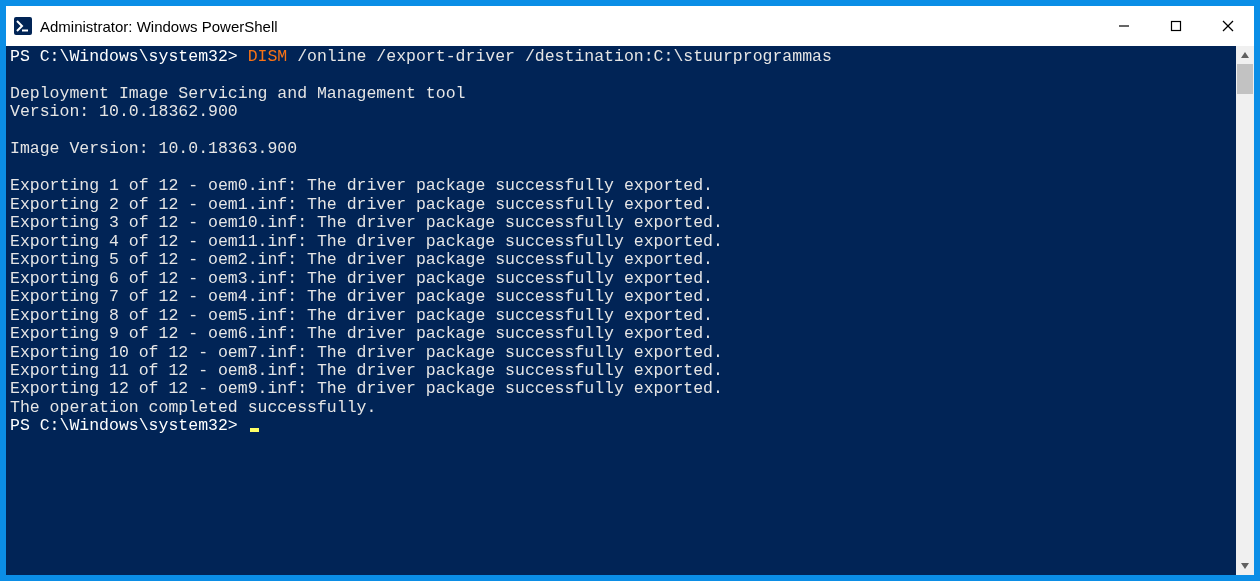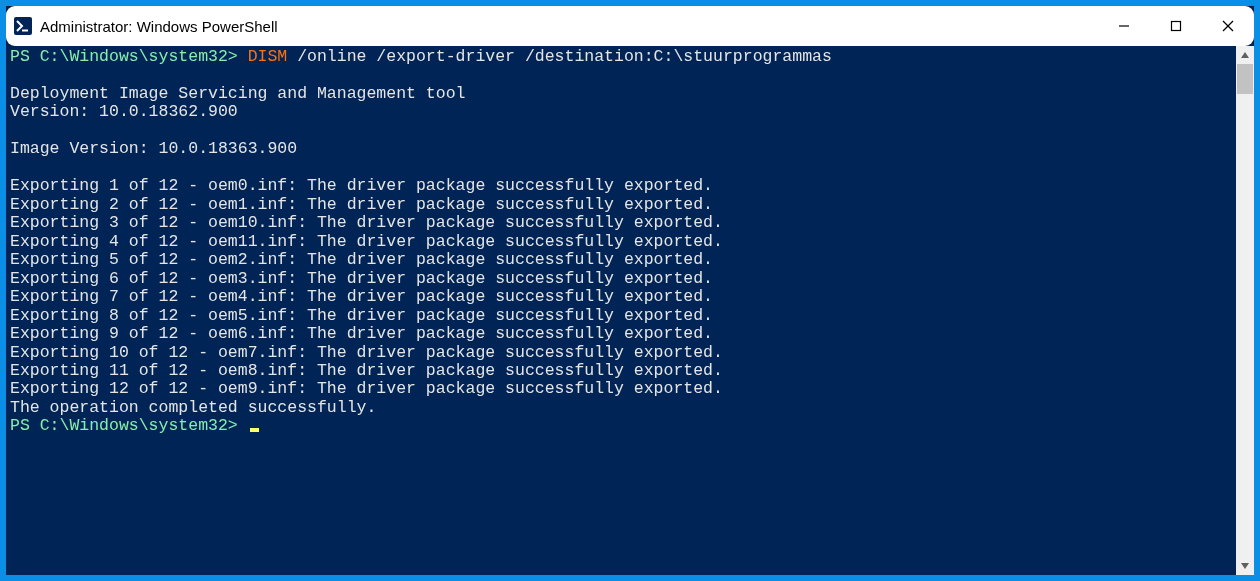--- a/index.html
+++ b/index.html
@@ -21,21 +21,20 @@
   }
   .titlebar {
     height: 40px;
     background: #ffffff;
     display: flex;
     align-items: center;
     padding-left: 8px;
     color: #000;
     font-size: 15px;
     user-select: none;
-    border-radius: 9px;
   }
   .titlebar .appicon {
     width: 18px;
     height: 18px;
     margin-right: 8px;
     display: inline-flex;
     align-items: center;
     justify-content: center;
   }
   .titlebar .title { flex: 0 0 auto; }
@@ -61,21 +60,21 @@
     flex: 1 1 auto;
     background: #012456;
     color: #e5e5e5;
     font-family: Consolas, "Courier New", monospace;
     font-size: 16.5px;
     line-height: 1.12;
     padding: 2px 4px 4px 4px;
     white-space: pre;
     overflow: hidden;
   }
-  .terminal .prompt { color: #86efac; }
+  .terminal .prompt { color: #ffffff; }
   .terminal .cmd-yellow { color: #f97316; }
   .terminal .cursor {
     display: inline-block;
     width: 9px;
     height: 4px;
     background: #ffff66;
     vertical-align: -2px;
     margin-left: 2px;
   }
 

